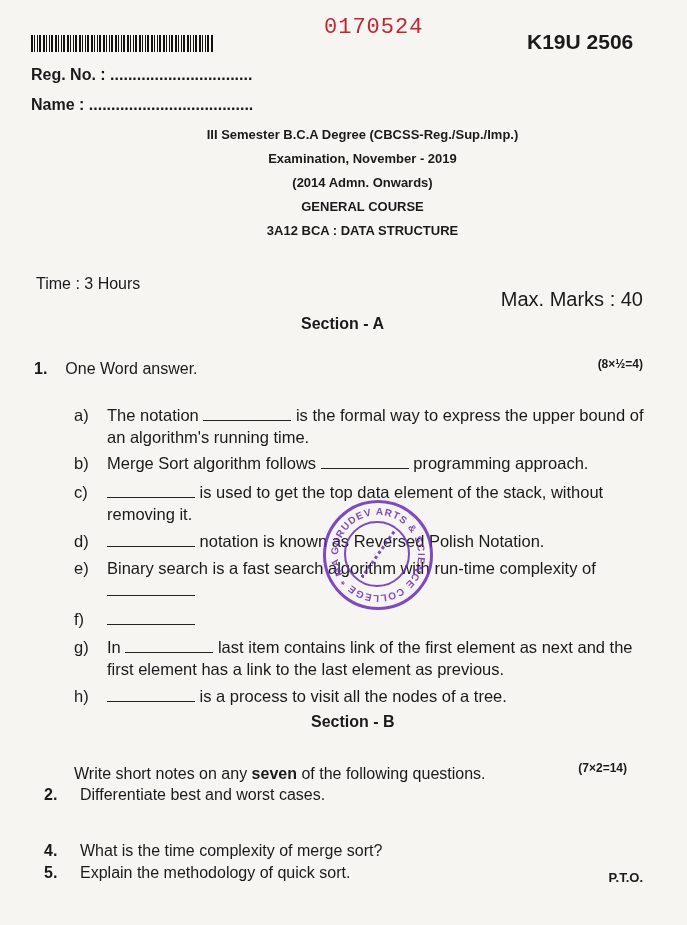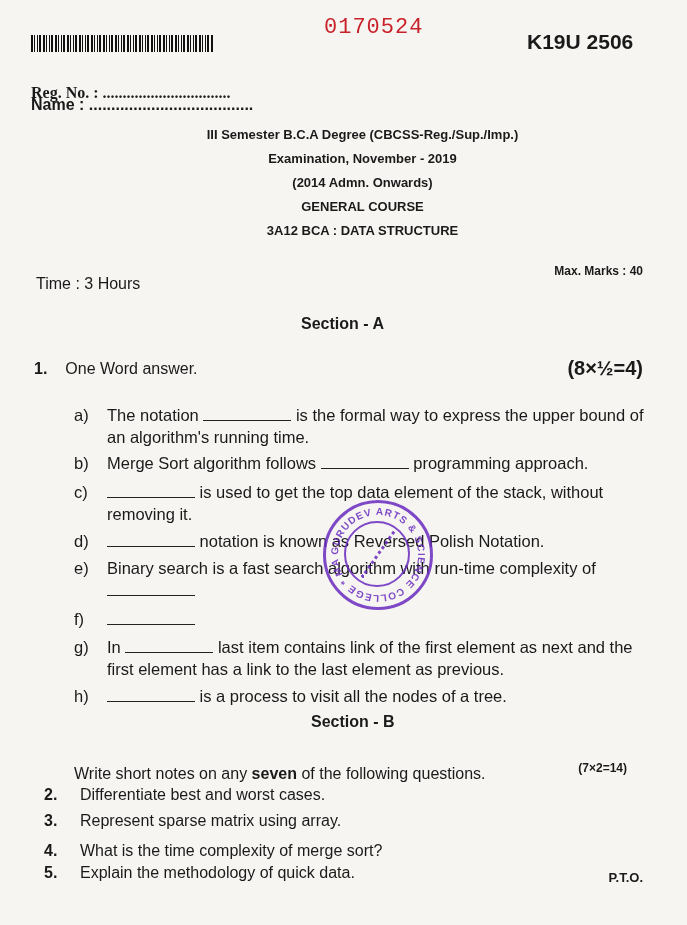--- a/index.html
+++ b/index.html
@@ -14,35 +14,35 @@
     .abs { position: absolute; white-space: nowrap; }
     .barcode {
       position: absolute; left: 31px; top: 35px; width: 182px; height: 17px;
       background: repeating-linear-gradient(90deg,
         #111 0 2px, #f6f5f2 2px 3px, #111 3px 4px, #f6f5f2 4px 6px,
         #111 6px 7px, #f6f5f2 7px 8px, #111 8px 10px, #f6f5f2 10px 12px);
     }
     .serial { left: 324px; top: 15px; color: #c8232b; font-family: "Liberation Mono", "DejaVu Sans Mono", monospace; font-size: 22px; letter-spacing: 1px; }
     .code { left: 527px; top: 30px; font-weight: bold; font-size: 21px; }
     .reg, .name { font-weight: bold; font-size: 16px; }
-    .reg { left: 31px; top: 84px; font-family: Liberation Serif, serif; }
+    .reg { left: 31px; top: 66px; }
     .name { left: 31px; top: 96px; }
     .title-block {
       position: absolute; left: 4px; top: 123px; width: 687px;
       text-align: center; font-weight: bold; font-size: 13px; line-height: 24px;
     }
     .title-block div { margin-left: 30px; }
     .time { left: 36px; top: 275px; font-size: 16px; }
-    .marks { right: 44px; top: 264px; font-size: 12px; font-weight: bold; }
+    .marks { right: 44px; top: 288px; font-size: 20px; }
     .section { font-weight: bold; font-size: 16px; margin-left: 8px; }
     .sec-a { left: 293px; top: 315px; }
     .sec-b { left: 303px; top: 713px; }
     .q1 { left: 34px; top: 360px; font-size: 16px; }
     .q1 .num { font-weight: bold; margin-right: 18px; }
-    .q1-marks { right: 44px; top: 357px; font-weight: bold; font-size: 20px; }
+    .q1-marks { right: 44px; top: 357px; font-weight: bold; font-size: 12px; }
     .item { position: absolute; left: 74px; width: 575px; font-size: 16.5px; line-height: 22px; }
     .item .lbl { position: absolute; left: 0; top: 0; }
     .item .txt { margin-left: 33px; display: block; white-space: normal; }
     .blank { display: inline-block; width: 88px; border-bottom: 1.2px solid #222; height: 14px; vertical-align: baseline; }
     .instr { left: 74px; top: 765px; font-size: 16px; }
     .instr b { font-weight: bold; }
     .b-marks { right: 60px; top: 761px; font-weight: bold; font-size: 12px; }
     .bq { position: absolute; left: 44px; font-size: 16px; }
     .bq .n { font-weight: bold; display: inline-block; width: 36px; }
     .pto { right: 44px; top: 870px; font-weight: bold; font-size: 13px; }
@@ -121,23 +121,22 @@
     <span class="lbl">h)</span>
     <span class="txt"><span class="blank"></span> <span>is a process to visit all the nodes of a tree.</span></span>
   </div>
 
   <div class="abs section sec-b">Section - B</div>
 
   <div class="abs instr"><span>Write short notes on any </span><b>seven</b><span> of the following questions.</span></div>
   <div class="abs b-marks">(7×2=14)</div>
 
   <div class="bq" style="top:786px"><span class="n">2.</span><span>Differentiate best and worst cases.</span></div>
-  <div class="bq" style="top:812px"><span class="n">3.</span><span>Represent sparse matrix using array.</span></div>
   <div class="bq" style="top:842px"><span class="n">4.</span><span>What is the time complexity of merge sort?</span></div>
-  <div class="bq" style="top:864px"><span class="n">5.</span><span>Explain the methodology of quick data.</span></div>
+  <div class="bq" style="top:864px"><span class="n">5.</span><span>Explain the methodology of quick sort.</span></div>
 
   <div class="abs pto">P.T.O.</div>
 
   <div class="stamp">
     <svg class="ring-text" viewBox="0 0 104 104">
       <defs>
           <path id="ring" d="M52,52 m-40,0 a40,40 0 1,1 80,0 a40,40 0 1,1 -80,0"></path>
         </defs>
       <text font-size="10" font-weight="bold" fill="#6a2bbf" font-family="Liberation Sans, sans-serif" letter-spacing="1">
         <textPath href="#ring">GURUDEV ARTS &amp; SCIENCE COLLEGE * MATHIL</textPath>

